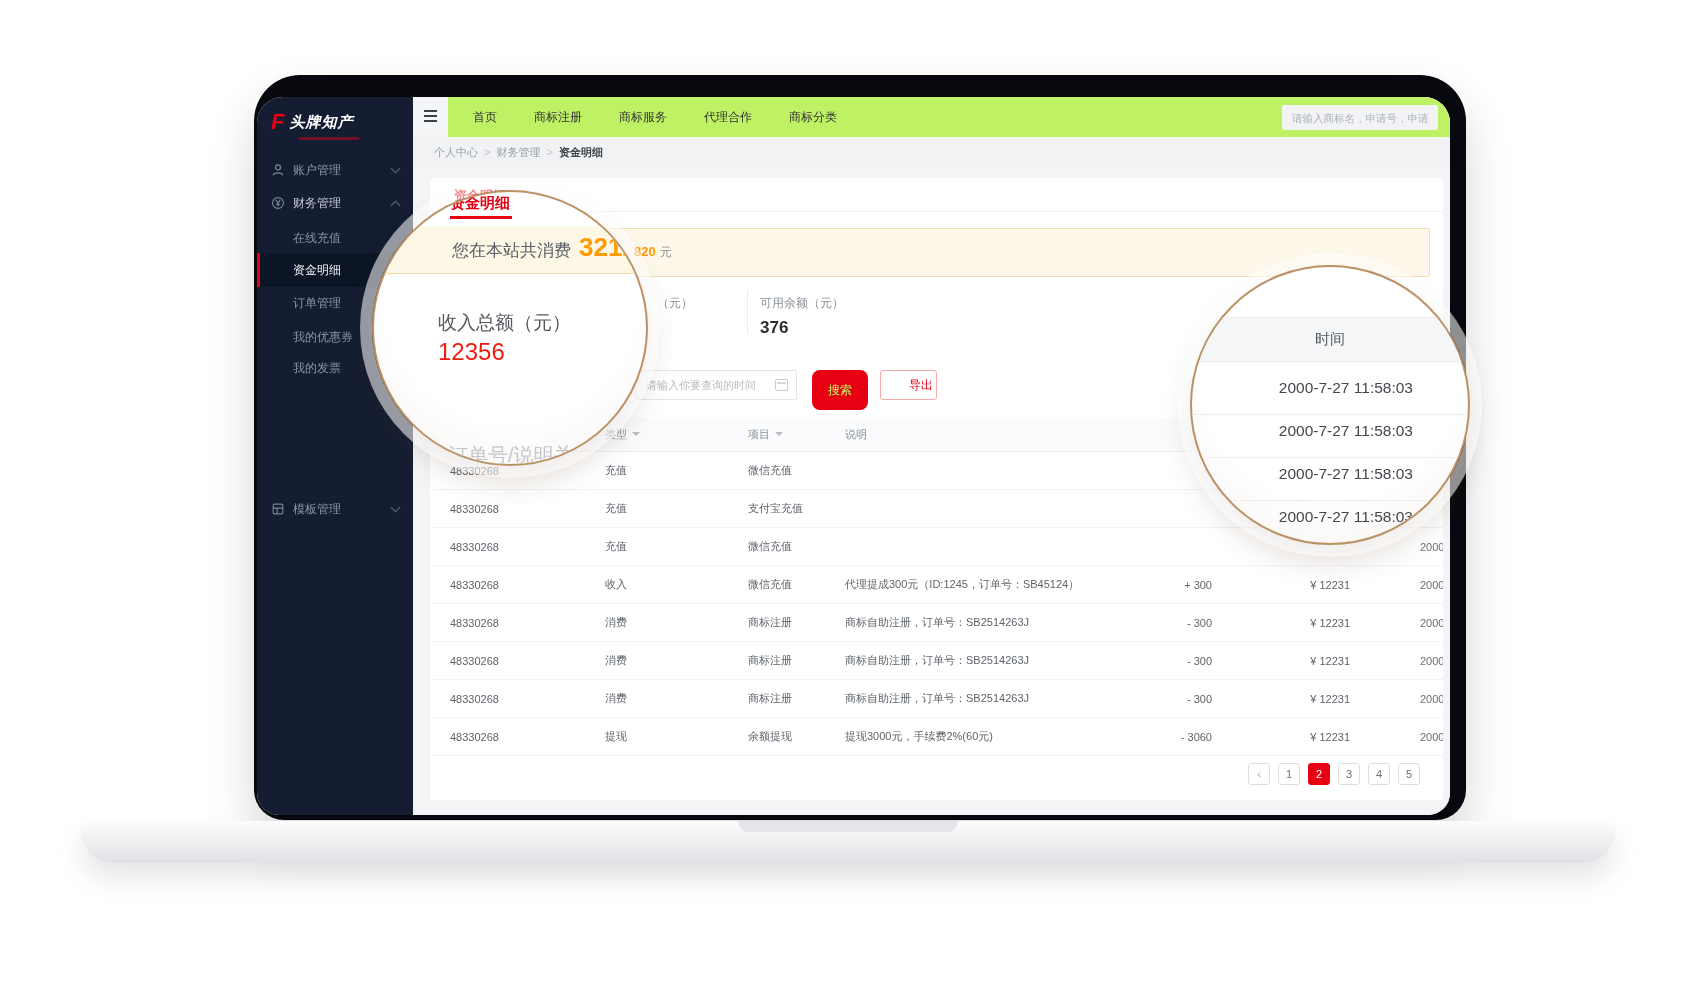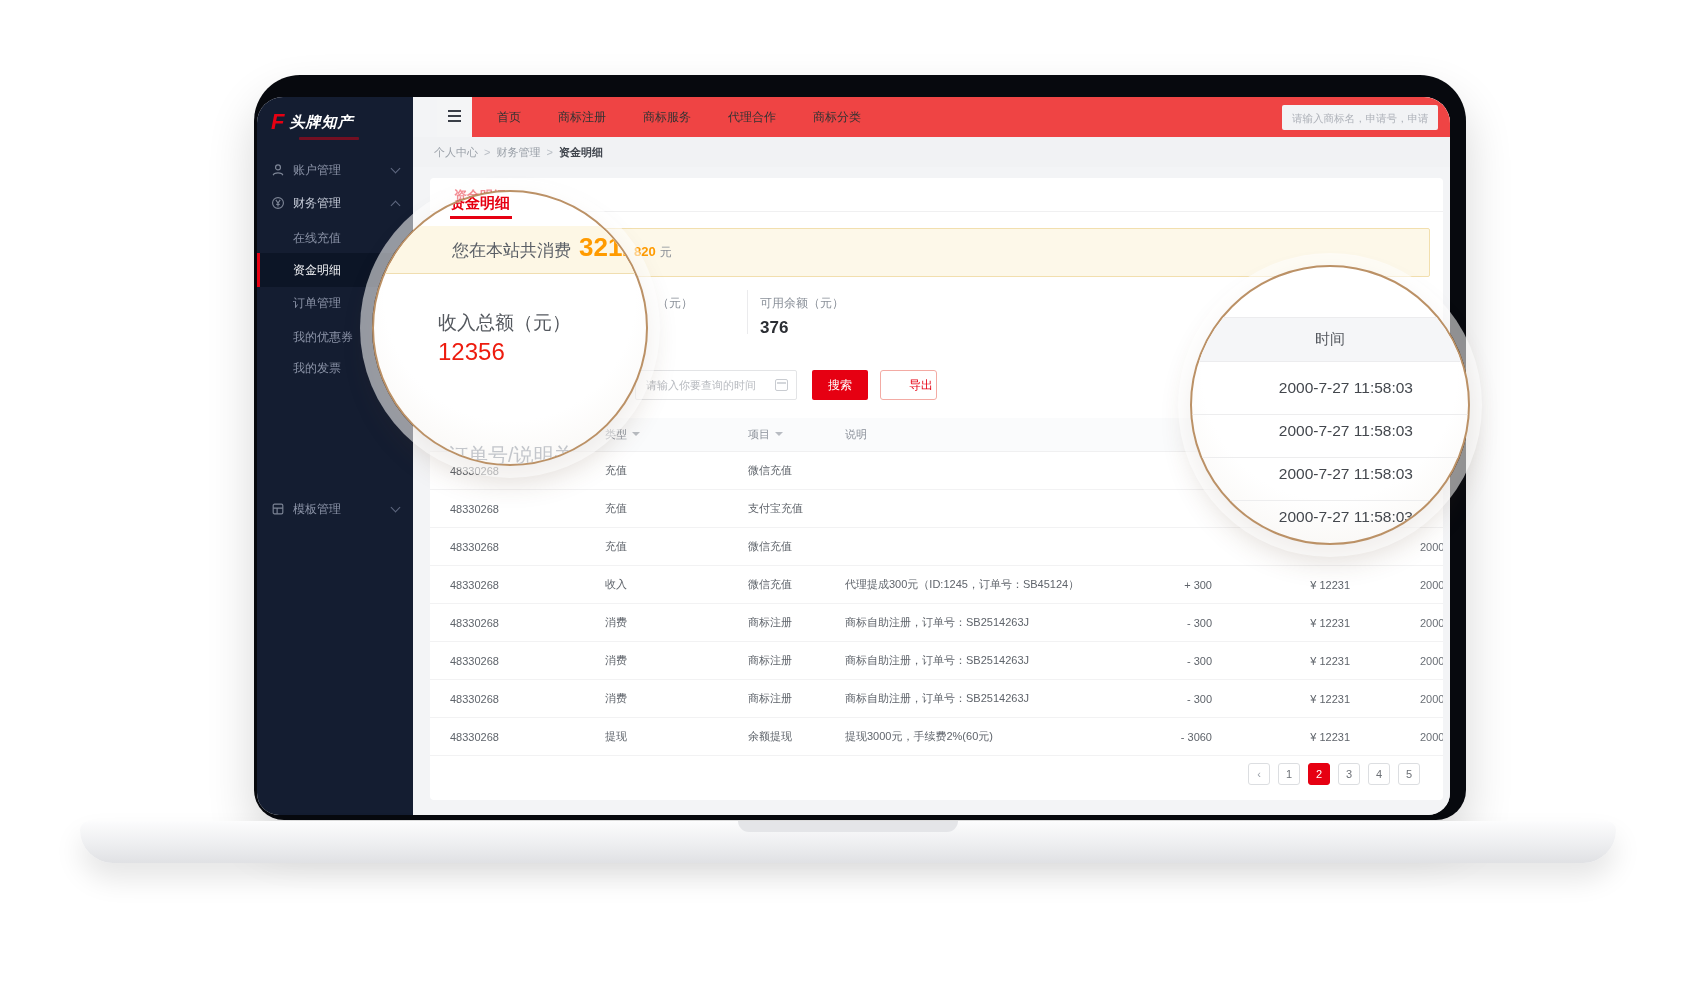--- a/index.html
+++ b/index.html
@@ -31,21 +31,21 @@
   .s-ico { position:absolute; left:14px; top:10px; width:14px; height:14px; }
   .chev { position:absolute; right:14px; top:14px; width:7px; height:7px;
           border-right:1.5px solid #5f6880; border-bottom:1.5px solid #5f6880; }
   .chev.down { transform:rotate(45deg); top:12px; }
   .chev.up   { transform:rotate(-135deg); top:16px; }
   .side-sub.active { background:#0c1526; color:#f2f3f6; }
   .side-sub.active::before { content:""; position:absolute; left:0; top:0; width:3px; height:34px; background:#e60012; }
 
   
   .main { position:relative; flex:1; background:#f3f4f6; }
-  .topbar { position:absolute; left:0; top:0; right:0; height:40px; background:#ef4444;margin-left:24px; }
+  .topbar { position:absolute; left:0; top:0; right:0; height:40px; background:#bef264; }
   .hamb { position:absolute; left:0; top:0; width:35px; height:40px; background:#f4f5f6; cursor:pointer; }
   .hamb i { position:absolute; left:11px; width:13px; height:2px; background:#3a3f48; }
   .nav { position:absolute; left:60px; top:0; height:40px; display:flex; gap:37px; align-items:center; }
   .nav a { font-size:12px; color:#333; cursor:pointer; white-space:nowrap; }
   .top-search { position:absolute; right:12px; top:8px; width:156px; height:25px; background:#f2f3f5;
           border:0; border-radius:2px; font-size:10.5px; color:#777; padding:0 10px; }
   .top-search::placeholder { color:#aeb2b9; }
   .crumb { position:absolute; left:0; top:40px; right:0; height:30px; background:#f1f2f4;
           font-size:11px; color:#9aa0a8; line-height:30px; padding-left:21px; }
   .crumb .sep { margin:0 6px; color:#b9bec5; }
@@ -59,22 +59,22 @@
   .card-sep { position:absolute; left:0; top:33px; width:100%; height:1px; background:#f0f0f1; }
   .banner { position:absolute; left:12px; top:50px; right:13px; height:49px;
           background:#fdf8e9; border:1px solid #f2dfae; border-radius:2px; }
   .banner-rest { position:absolute; left:191px; top:15px; font-size:12px; color:#8a8f96; }
   .banner-rest b { color:#ff9b00; font-weight:bold; font-size:13px; margin-right:4px; }
   .stat-lbl { font-size:12px; color:#8a9099; }
   .stat-val { font-size:17px; font-weight:bold; color:#2b2e33; margin-top:6px; }
   .stat-div { position:absolute; left:317px; top:112px; width:1px; height:44px; background:#ebebed; }
   .inp { border:1px solid #e3e4e6; border-radius:2px; height:30px; font-size:11px; color:#666; padding:0 10px; background:#fff; }
   .inp::placeholder { color:#b8bbc0; }
-  .btn-red { position:absolute; width:56px; height:30px; background:#e60012; color:#ffffff; font-size:12px;
-          border:0; border-radius:2px; cursor:pointer; }
+  .btn-red { position:absolute; width:56px; height:40px; background:#e60012; color:#bef264; font-size:12px;
+          border:0; border-radius:8px; cursor:pointer; }
   .btn-ghost { position:absolute; width:57px; height:30px; background:#fff; color:#e60012; font-size:12px;
           border:1px solid #f3aba4; border-radius:3px; cursor:pointer; }
   .cal { position:absolute; right:9px; top:9px; width:13px; height:12px; border:1px solid #c9ccd1; border-radius:2px; }
   .cal i { position:absolute; left:1px; right:1px; top:2px; height:2px; background:#d4d7db; }
 
   .t-head, .t-row { display:grid; grid-template-columns:20px 155px 143px 97px 300px 67px 138px 250px; align-items:center; }
   .t-head { position:absolute; left:0; top:240px; width:100%; height:34px; background:#fafbfc;
           font-size:11px; color:#8a9099; border-bottom:1px solid #f0f0f1; }
   .t-rows { position:absolute; left:0; top:274px; width:100%; }
   .t-row { height:38px; font-size:11px; color:#5f646b; border-bottom:1px solid #f2f2f3; }

